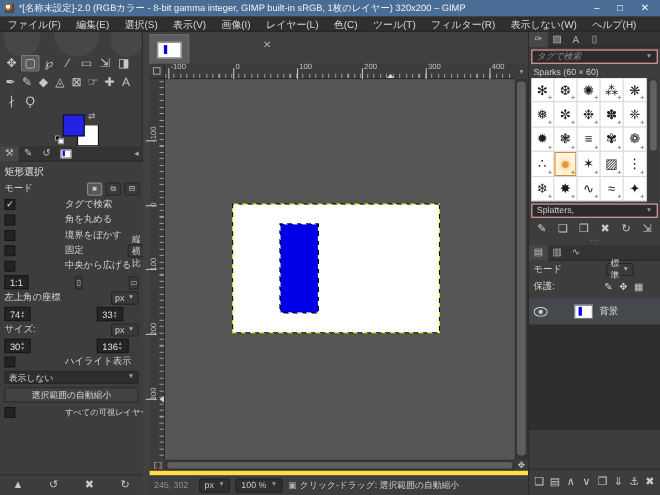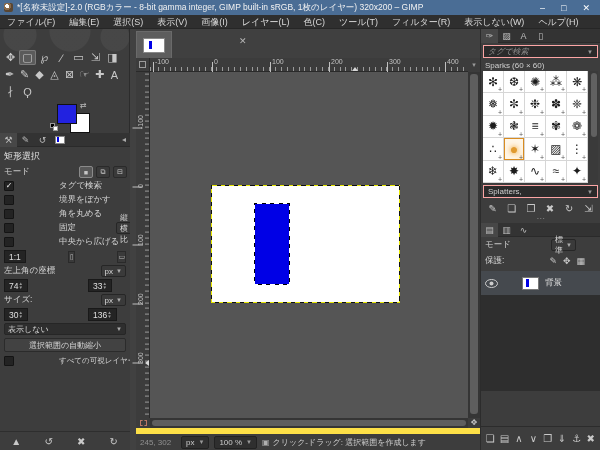--- a/index.html
+++ b/index.html
@@ -84,21 +84,21 @@
   .canvas-img { position:absolute; left:1px; top:1px; width:187px; height:116px; background:#ffffff; }
   .ants-bw { position:absolute; left:42px; top:17px; width:36px; height:82px; background:repeating-linear-gradient(45deg,#ffffff 0 3px,#000000 3px 6px); }
   .sel-rect { position:absolute; left:1px; top:1px; width:34px; height:80px; background:#0000e6; }
   .vscroll { position:absolute; left:332px; top:43px; width:12px; height:346px; background:#353535; }
   .vscroll .sthumb { position:absolute; left:2px; top:2px; width:8px; height:340px; background:#5e5e5e; border-radius:3px; }
   .hscroll { position:absolute; left:14px; top:389px; width:318px; height:10px; background:#353535; }
   .hscroll .sthumb { position:absolute; left:2px; top:2px; width:314px; height:6px; background:#5e5e5e; border-radius:3px; }
   .qmask { position:absolute; left:0; top:389px; width:14px; height:10px; background:#3c3c3c; display:flex; align-items:center; justify-content:center; }
   .qmask i { width:7px; height:6px; border:1px dashed #bb7766; }
   .navbtn { position:absolute; left:332px; top:389px; width:12px; height:10px; background:#3c3c3c; color:#c9c9c9; font-size:8px; line-height:10px; text-align:center; }
-  .statusbar { position:absolute; left:0; top:399px; width:344px; height:22px; background:#3d3d3d; border-top:6px solid #fde047; display:flex; align-items:center; gap:5px; padding:0 4px; }
+  .statusbar { position:absolute; left:0; top:399px; width:344px; height:22px; background:#3d3d3d; border-top:4px solid #fde047; display:flex; align-items:center; gap:5px; padding:0 4px; }
   .pos-label { color:#909090; font-size:8px; min-width:36px; }
   .status-combo { background:#2f2f2f; border:1px solid #222; border-radius:2px; height:13px; display:flex; align-items:center; gap:4px; padding:0 4px; color:#cccccc; font-size:8px; }
   .status-msg { display:flex; align-items:center; gap:3px; color:#cfcfcf; font-size:8px; white-space:nowrap; overflow:hidden; }
   .status-msg .mic { color:#b0b0b0; font-size:8px; }
 
   
   .right-dock { position:absolute; left:480px; top:0; width:120px; height:421px; background:#3d3d3d; border-left:1px solid #2c2c2c; }
   .search-field { margin:2px 2px; height:13px; background:#2b2b2b; border:1px solid #fca5a5; display:flex; align-items:center; padding:0 4px; }
   .search-field .ph { color:#8d8d8d; font-style:italic; font-size:8px; flex:1; }
   .brush-name { padding:1px 4px; color:#cfcfcf; font-size:8px; }
@@ -221,25 +221,25 @@
               <span class="mode-btn">⊡</span>
             </span>
         </div>
 
         <div class="row">
           <span class="chk">✓</span>
           <span class="lbl">タグで検索</span>
         </div>
         <div class="row">
           <span class="chk"></span>
+          <span class="lbl">角を丸める</span>
+        </div>
+        <div class="row">
+          <span class="chk"></span>
           <span class="lbl">境界をぼかす</span>
-        </div>
-        <div class="row">
-          <span class="chk"></span>
-          <span class="lbl">角を丸める</span>
         </div>
         <div class="row">
           <span class="chk"></span>
           <span class="lbl">固定</span>
           <span class="combo" style="margin-left:auto">
             <span>縦横比</span>
               <span class="chev">▼</span>
           </span>
         </div>
 
@@ -282,20 +282,24 @@
           <span class="field spin">
             <span>30</span>
               <span class="arrows">▲<br>▼</span>
           </span>
           <span class="field spin">
             <span>136</span>
               <span class="arrows">▲<br>▼</span>
           </span>
         </div>
 
+        <div class="row">
+          <span class="chk"></span>
+          <span class="lbl">ハイライト表示</span>
+        </div>
         <div class="row">
           <span class="combo" style="flex:1;background:#2e2e2e">
             <span>表示しない</span>
               <span class="chev" style="margin-left:auto">▼</span>
           </span>
         </div>
         <div class="wide-btn">選択範囲の自動縮小</div>
         <div class="row">
           <span class="chk"></span>
           <span class="lbl" style="font-size:7.5px">すべての可視レイヤーを対象にする</span>
@@ -373,21 +377,21 @@
         <span class="status-combo">
           <span>px</span>
             <span class="chev" style="font-size:6px;color:#999">▼</span>
         </span>
         <span class="status-combo">
           <span>100 %</span>
             <span class="chev" style="font-size:6px;color:#999">▼</span>
         </span>
         <span class="status-msg">
           <span class="mic">▣</span>
-          <span>クリック-ドラッグ: 選択範囲を作成します</span>
+          <span>クリック-ドラッグ: 選択範囲の自動縮小</span>
         </span>
       </div>
     </div>
 
     <div class="right-dock">
 
       <div class="dock-tabrow">
 
       <span class="dock-tab active">✑</span>
           <span class="dock-tab">▨</span>

